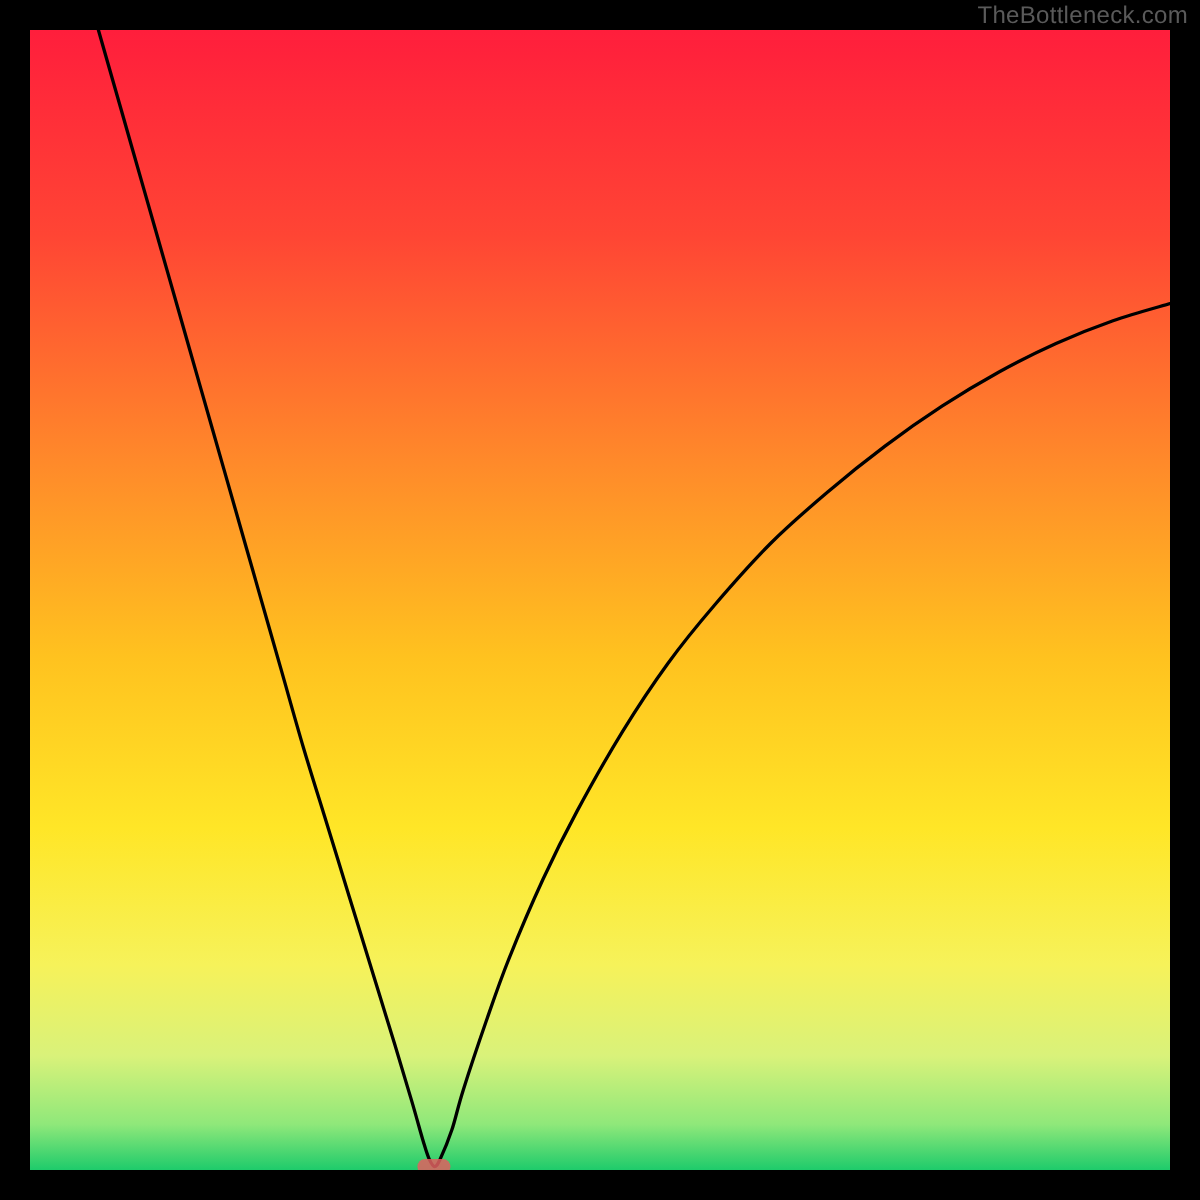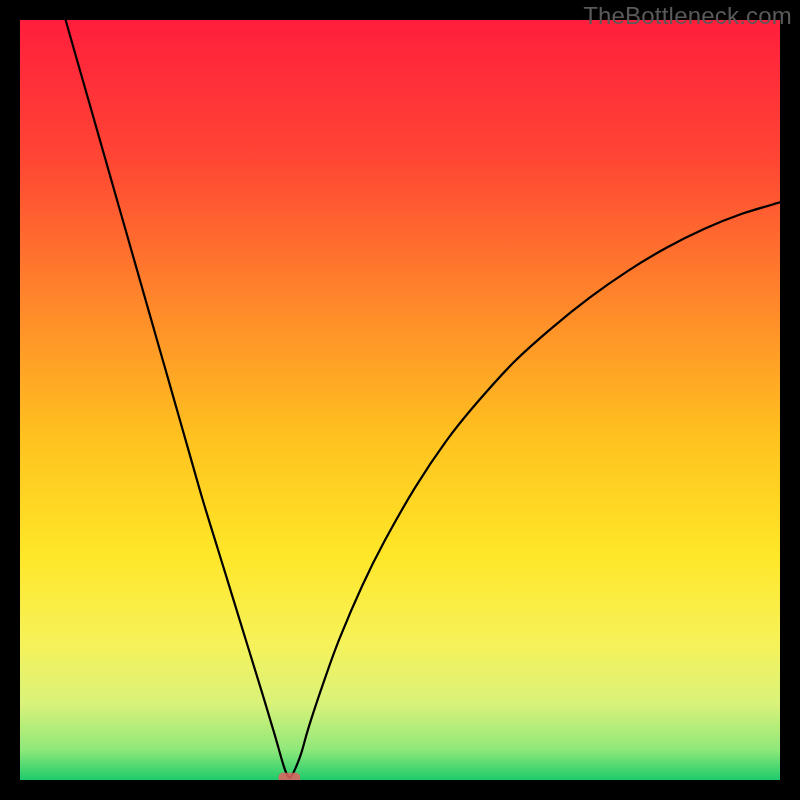--- a/index.html
+++ b/index.html
@@ -24,21 +24,21 @@
     left: 0;
     top: 0;
     width: 760px;
     height: 760px;
   }
   .watermark {
     position: absolute;
     top: 2px;
     right: 8px;
     color: #5a5a5a;
-    font-size: 24px;
+    font-size: 16px;
     font-weight: 500;
     letter-spacing: 0.2px;
   }
   svg {
     display: block;
   }
 </style>
 </head>
 <body>
 

